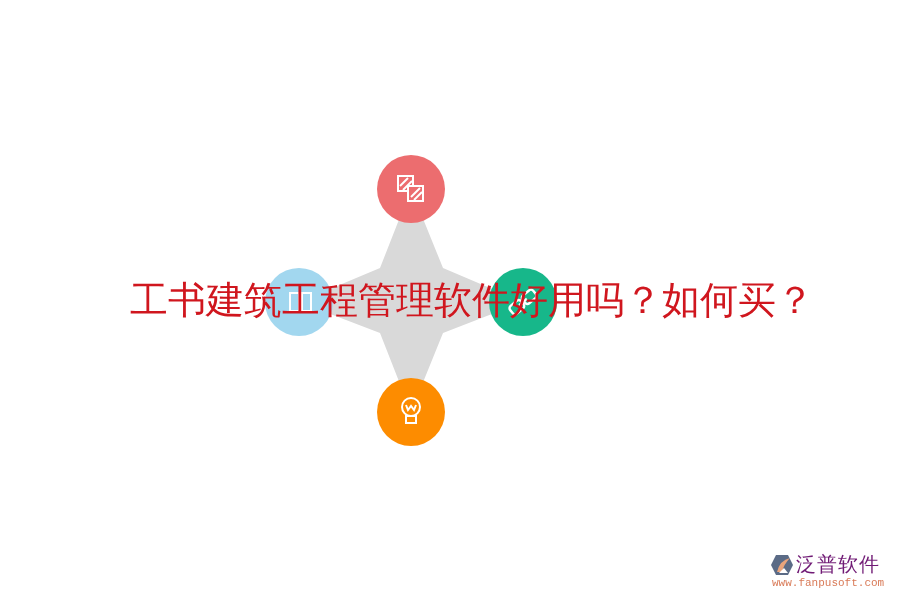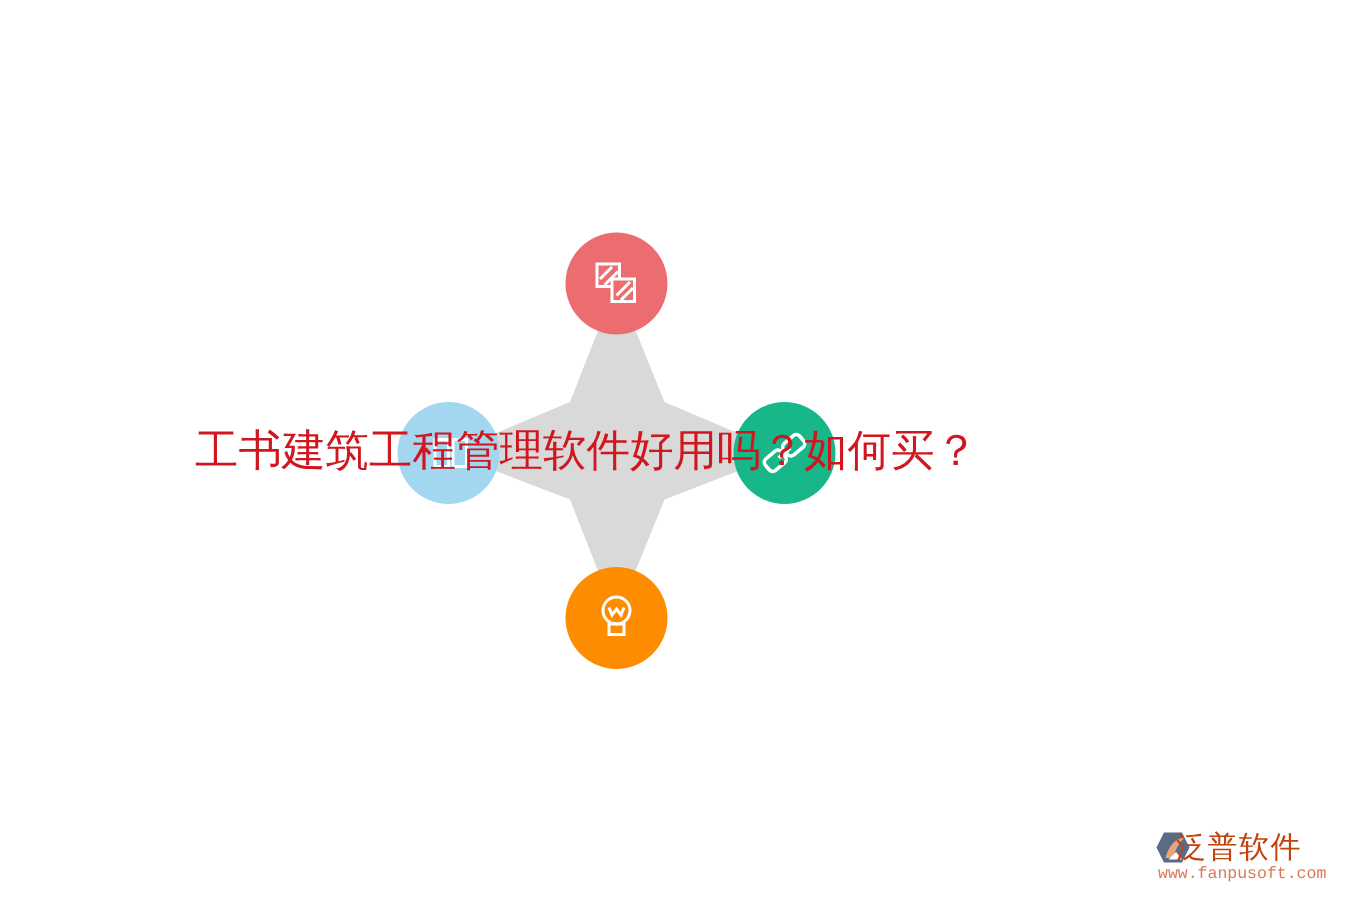--- a/index.html
+++ b/index.html
@@ -4,27 +4,27 @@
 <style>
   html, body { margin: 0; padding: 0; }
   body {
     width: 900px; height: 600px; background: #ffffff;
     position: relative; overflow: hidden;
     font-family: "DejaVu Serif", "Liberation Serif", serif;
   }
   #diagram { position: absolute; left: 0; top: 0; width: 900px; height: 600px; }
   .title {
     position: absolute; left: 130px; top: 280px;
-    font-size: 29px; color: #d0161e; white-space: nowrap;
+    font-size: 38px; color: #d0161e; white-space: nowrap;
     letter-spacing: 0px; line-height: 40px;
     font-family: "DejaVu Serif", "Liberation Serif", serif;
   }
   .logo { position: absolute; left: 768px; top: 552px; width: 130px; height: 40px; }
   .logo-name {
-    position: absolute; left: 16px; top: 0px; font-size: 20px; color: #c2410c;
+    position: absolute; left: 28px; top: 0px; font-size: 20px; color: #701a75;
     font-family: "DejaVu Sans", sans-serif; letter-spacing: 1px; line-height: 24px;
   }
   .logo-url {
     position: absolute; left: 4px; top: 24px; font-size: 11px; color: #d97a57;
     font-family: Liberation Mono, monospace; line-height: 14px;
   }
   .logo-mark { position: absolute; left: 2px; top: 2px; width: 24px; height: 22px; }
 </style>
 </head>
 <body>

